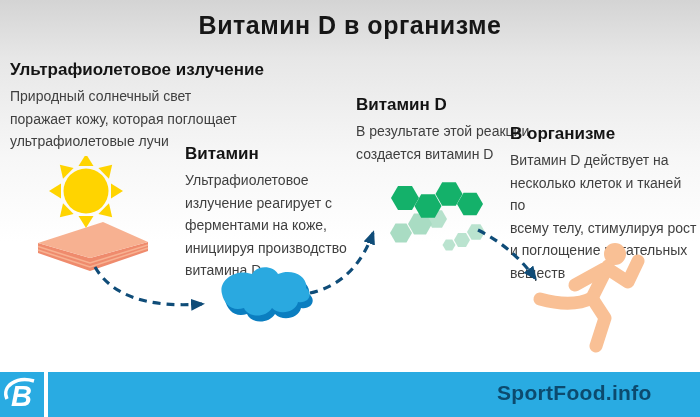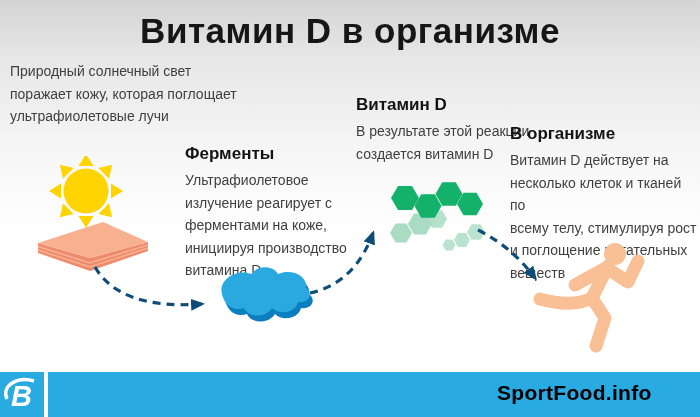--- a/index.html
+++ b/index.html
@@ -3,53 +3,54 @@
 <meta charset="utf-8">
 <style>
   html,body{margin:0;padding:0;}
   .stage{
     position:relative;width:700px;height:417px;overflow:hidden;
     background:linear-gradient(180deg,#d4d4d4 0%,#e7e7e7 14%,#f7f7f7 38%,#ffffff 58%);
     font-family:"Liberation Sans",sans-serif;
   }
   .title{
     position:absolute;top:11px;left:0;width:700px;text-align:center;
-    font-size:35px;font-weight:bold;color:#161616;letter-spacing:0.5px;
+    font-size:25px;font-weight:bold;color:#161616;letter-spacing:0.5px;
   }
   .step{position:absolute;}
   .step-heading{font-size:17px;font-weight:bold;color:#141414;margin:0 0 5px 0;}
   .step-body{font-size:14px;line-height:22.5px;color:#3f3f3f;white-space:pre-line;margin:0;}
   .step-uv{left:10px;top:60px;width:320px;}
   .step-enzymes{left:185px;top:144px;width:170px;}
   .step-vitd{left:330px;top:95px;width:190px;margin-left:26px;}
   .step-body-block{left:510px;top:124px;width:190px;}
   .icon{position:absolute;}
   .footer-logo{position:absolute;left:0;top:372px;width:44px;height:45px;background:#29ABE2;}
   .footer-bar{position:absolute;left:48px;top:372px;width:652px;height:45px;background:#29ABE2;}
   .footer-brand{
-    position:absolute;left:449px;top:9px;color:#000000;
+    position:absolute;left:449px;top:9px;color:#0c4a6e;
     font-size:21px;font-weight:bold;letter-spacing:0.3px;
   }
   .arrows{position:absolute;left:0;top:0;pointer-events:none;}
 </style>
 </head>
 <body>
 
 <div class="stage">
 
   <div class="title">Витамин D в организме</div>
 
   <div class="step step-uv">
+    <p class="step-heading">Ультрафиолетовое излучение</p>
     <p class="step-body">Природный солнечный свет
 поражает кожу, которая поглощает
 ультрафиолетовые лучи</p>
   </div>
 
   <div class="step step-enzymes">
-    <p class="step-heading">Ферменты</p>
+    <p class="step-heading">Витамин</p>
     <p class="step-body">Ультрафиолетовое
 излучение реагирует с
 ферментами на коже,
 инициируя производство
 витамина D</p>
   </div>
 
   <div class="step step-vitd">
     <p class="step-heading">Витамин D</p>
     <p class="step-body">В результате этой реакции

